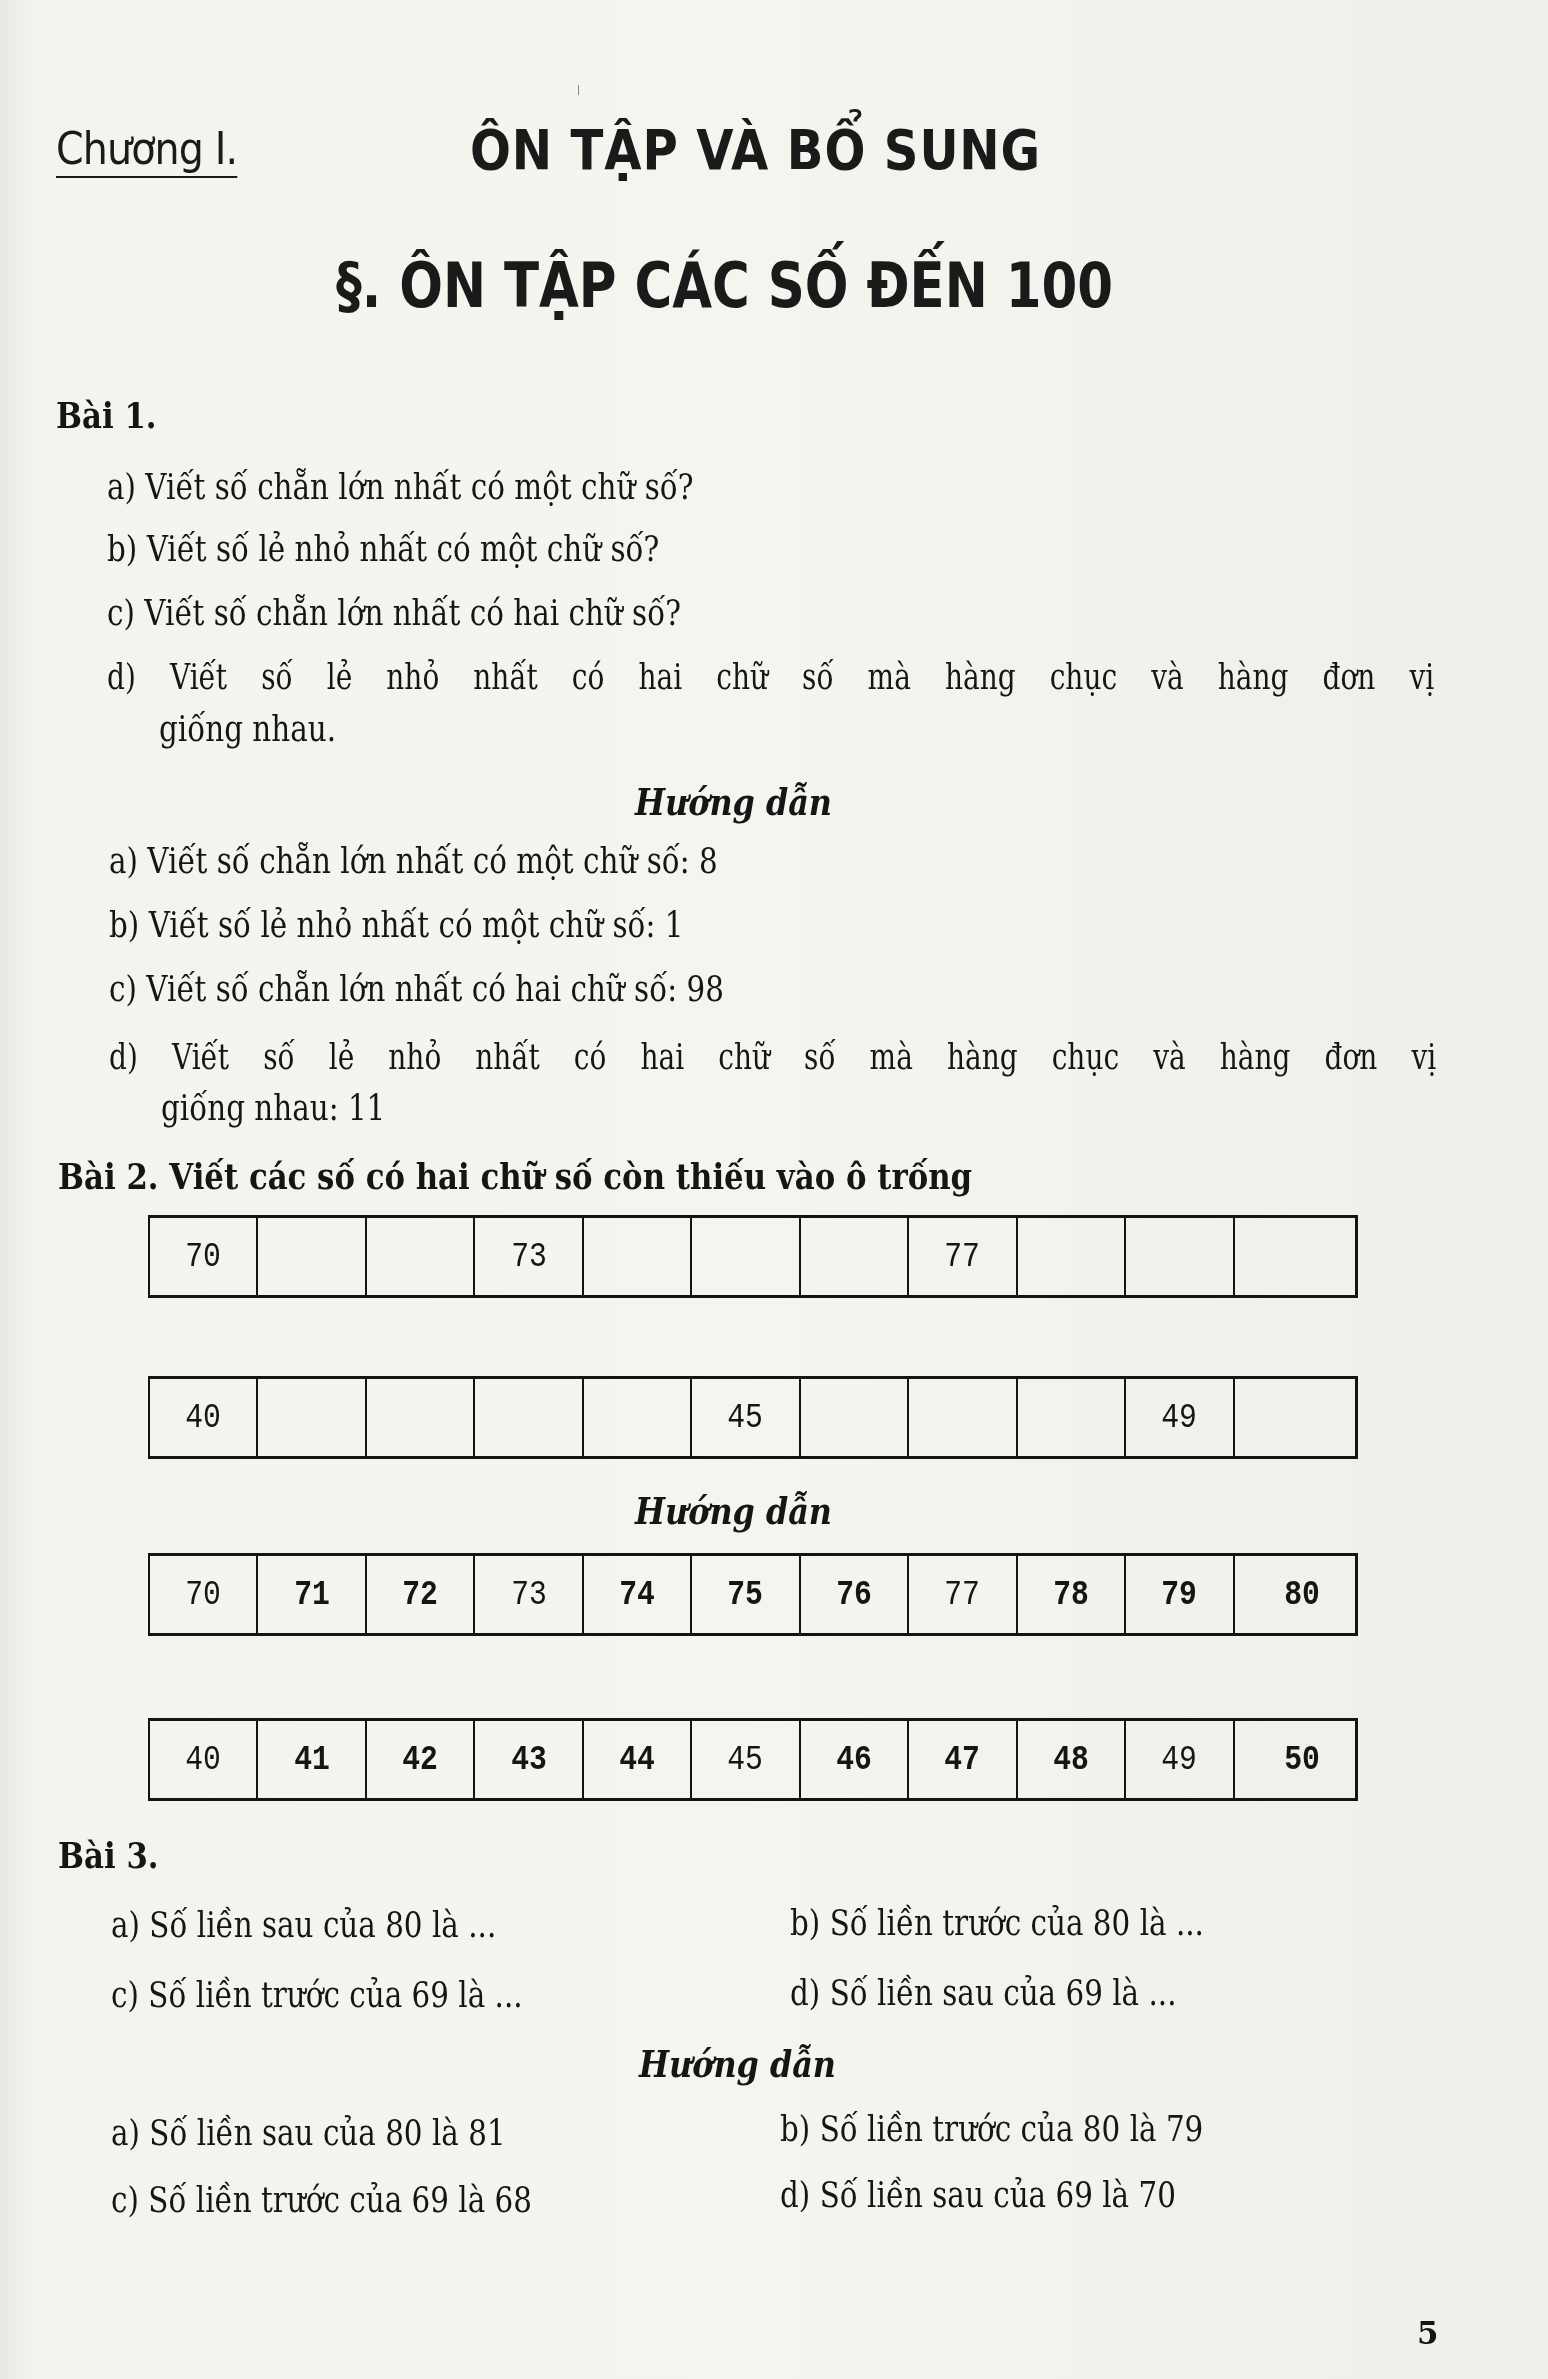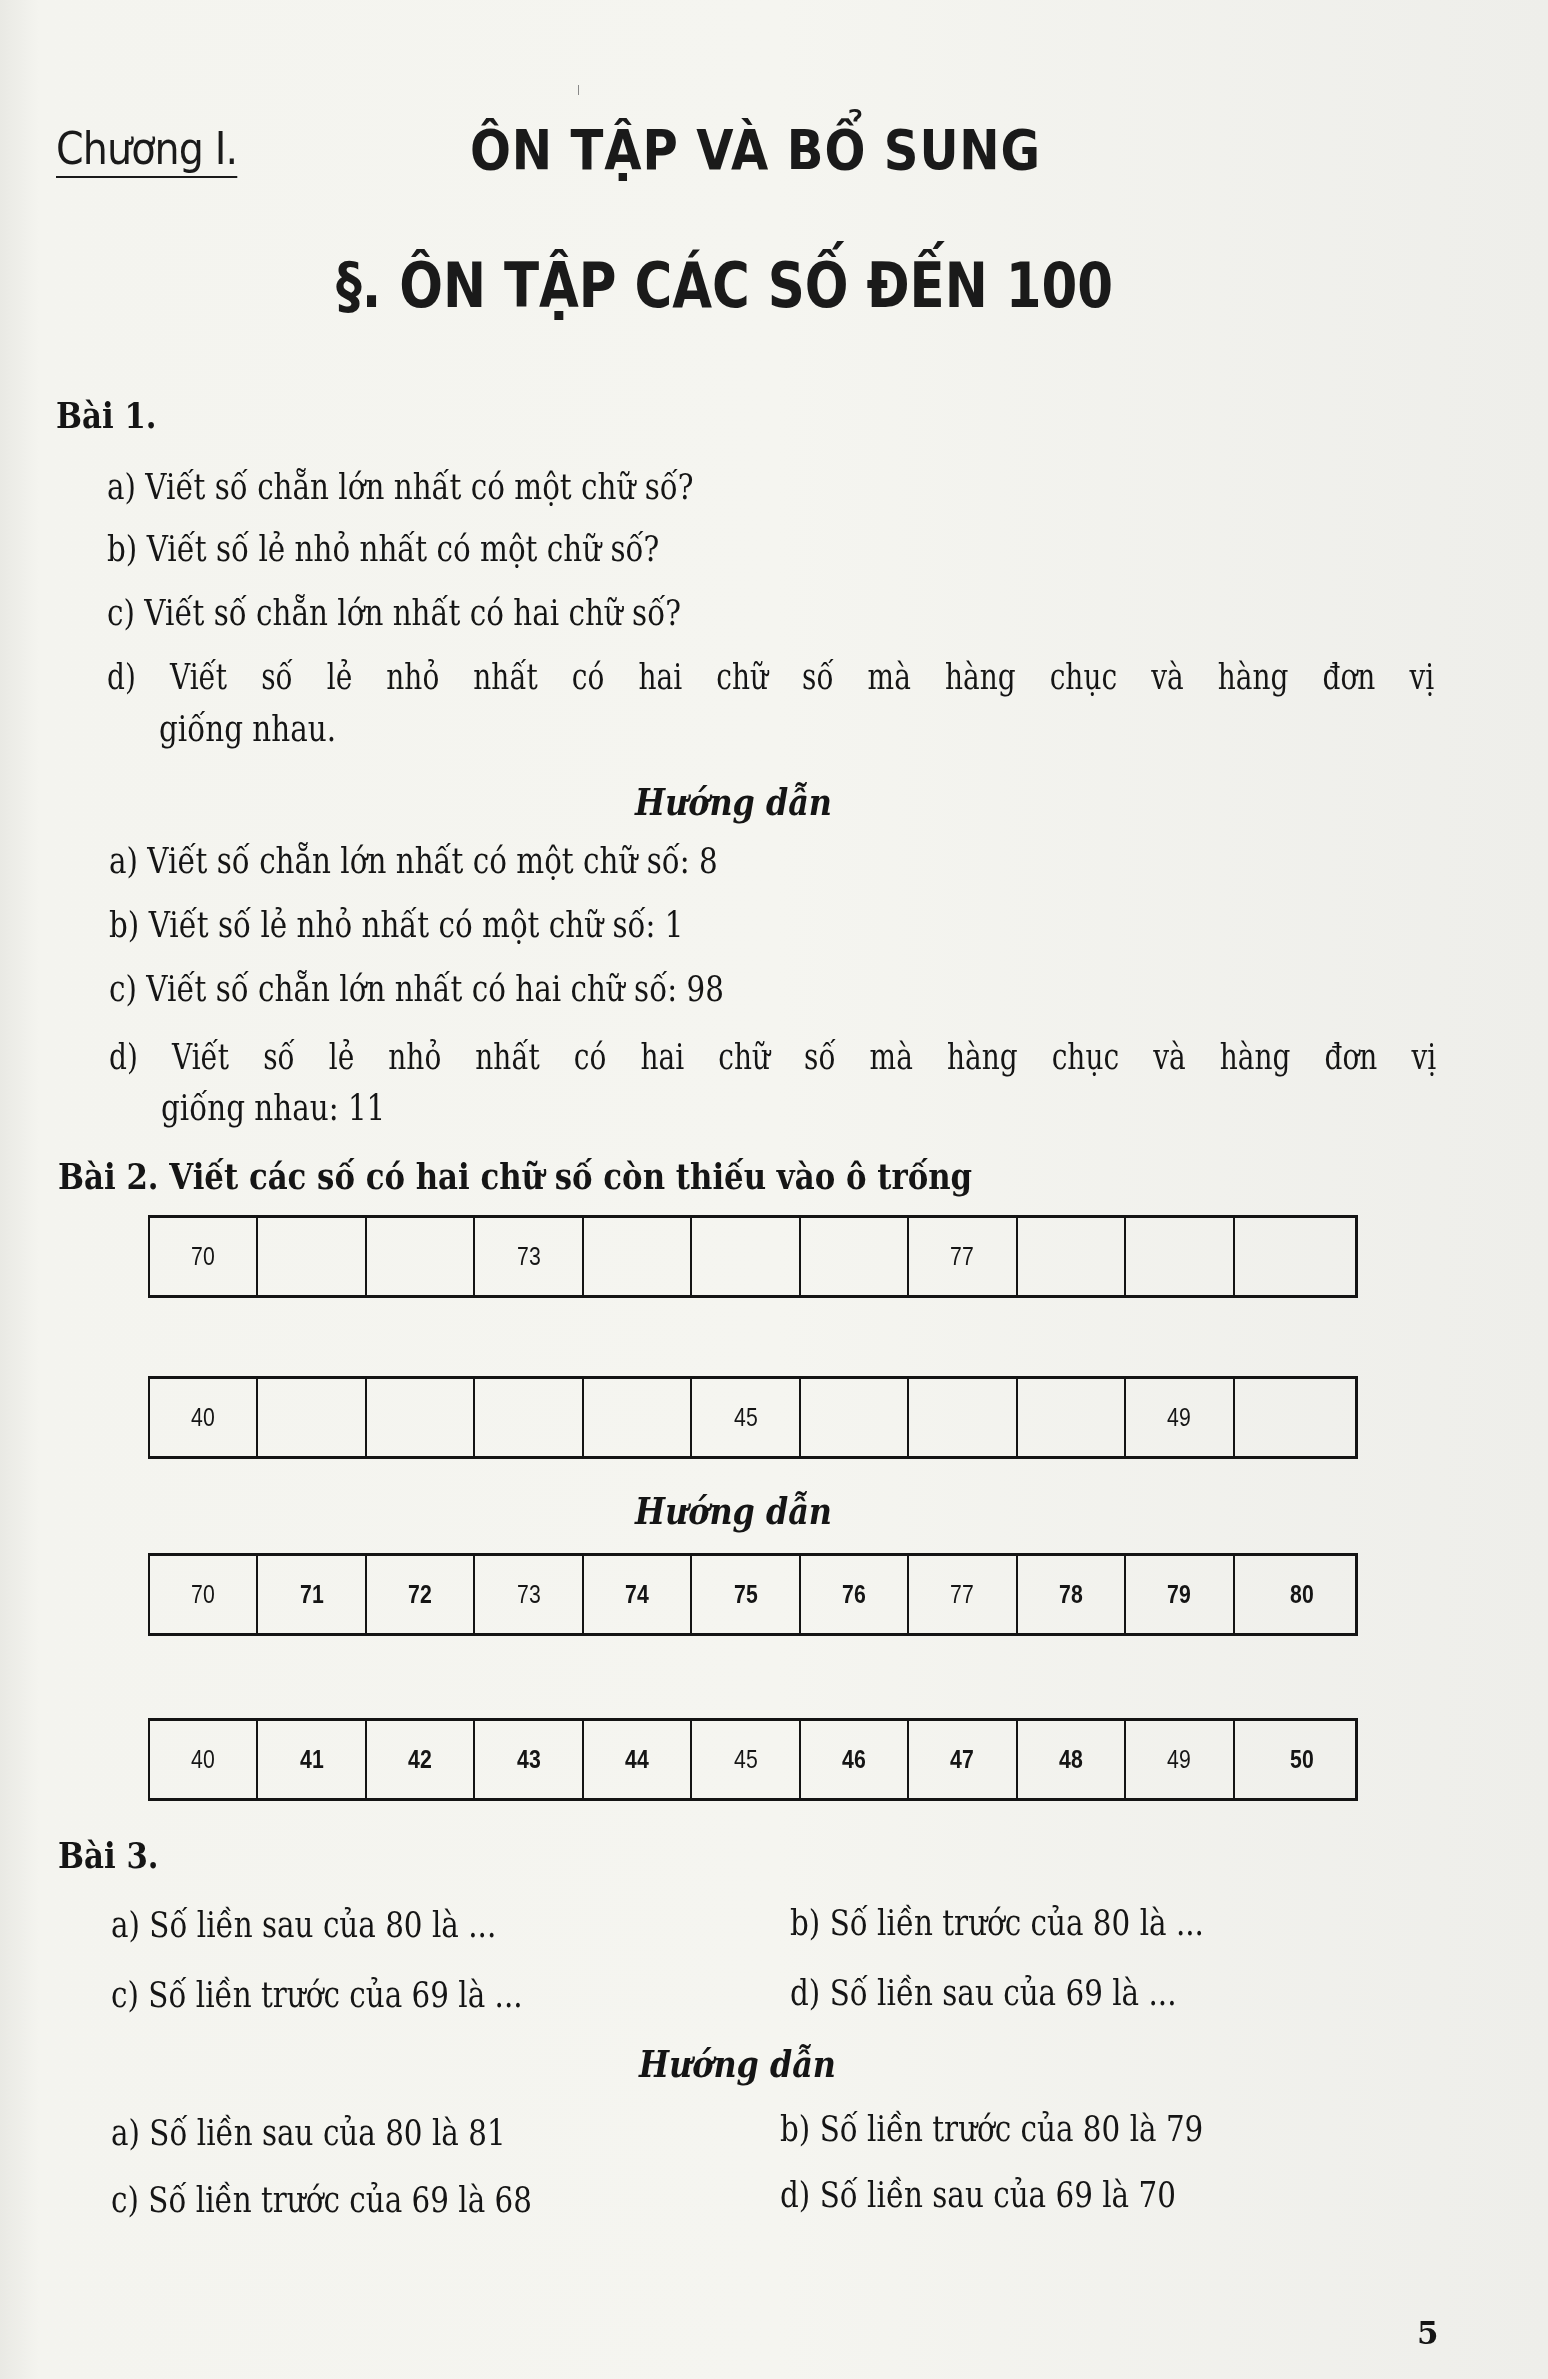--- a/index.html
+++ b/index.html
@@ -102,22 +102,22 @@
       border-right-width: 3.9px;
       box-sizing: border-box;
       background: transparent;
     }
     .cell {
       flex: 1 1 0;
       border-right: 2.9px solid #141414;
       display: flex;
       align-items: center;
       justify-content: center;
-      font-family: Liberation Sans, sans-serif;
-      font-size: 25px;
+      font-family: Liberation Mono, monospace;
+      font-size: 35px;
       color: #151515;
     }
     .cell:last-child { border-right: none; padding-left: 14px; }
     .cell .num { display: inline-block; transform: scaleX(0.85); }
     .cell.answer .num { font-weight: bold; }
     .cell.given .num { font-weight: normal; }
 
     .page-number {
       left: 1417px; top: 2315px;
       font-family: "DejaVu Serif", serif;

